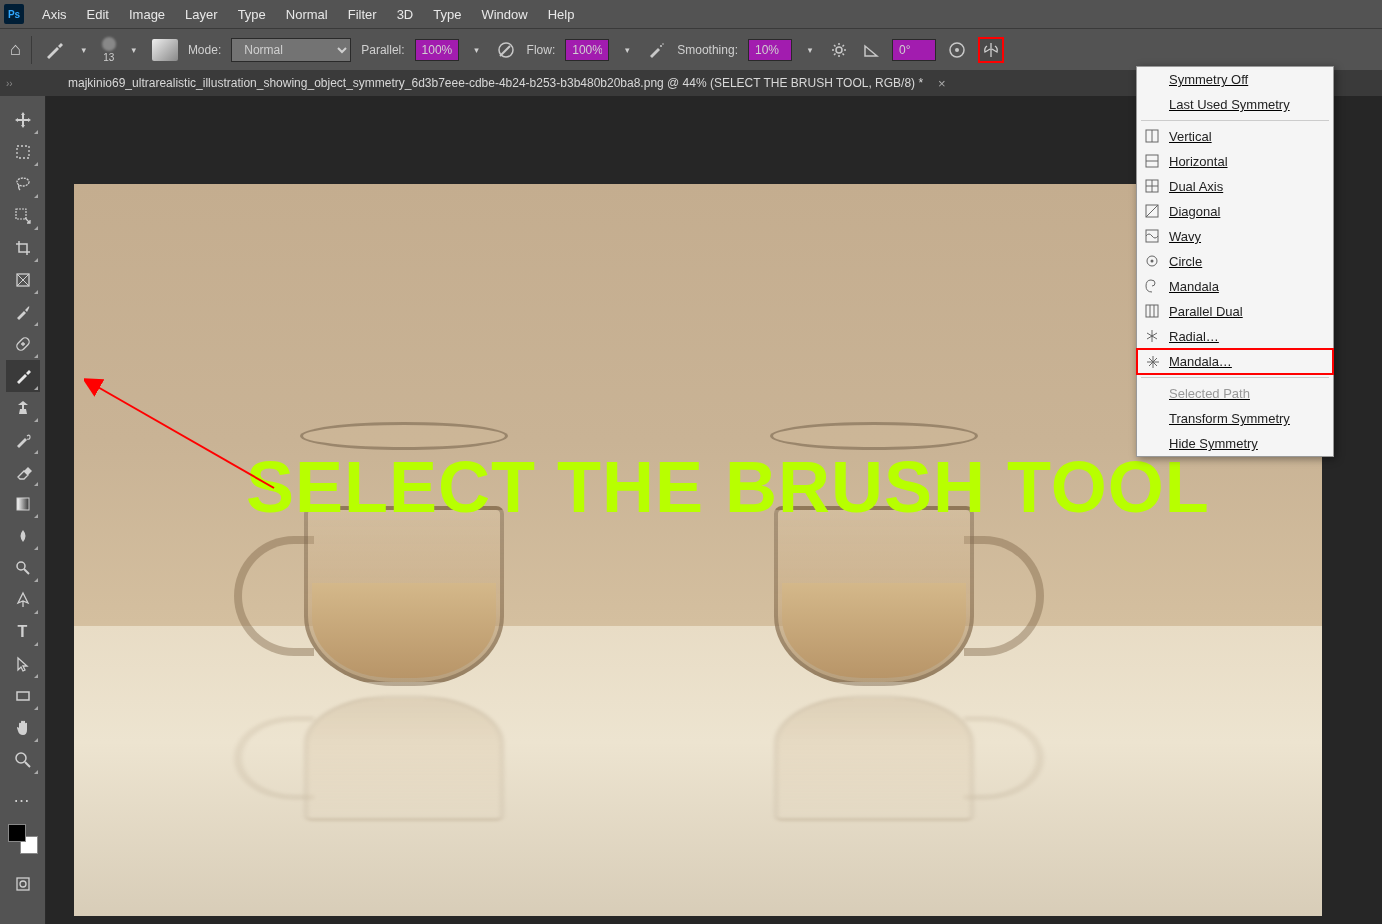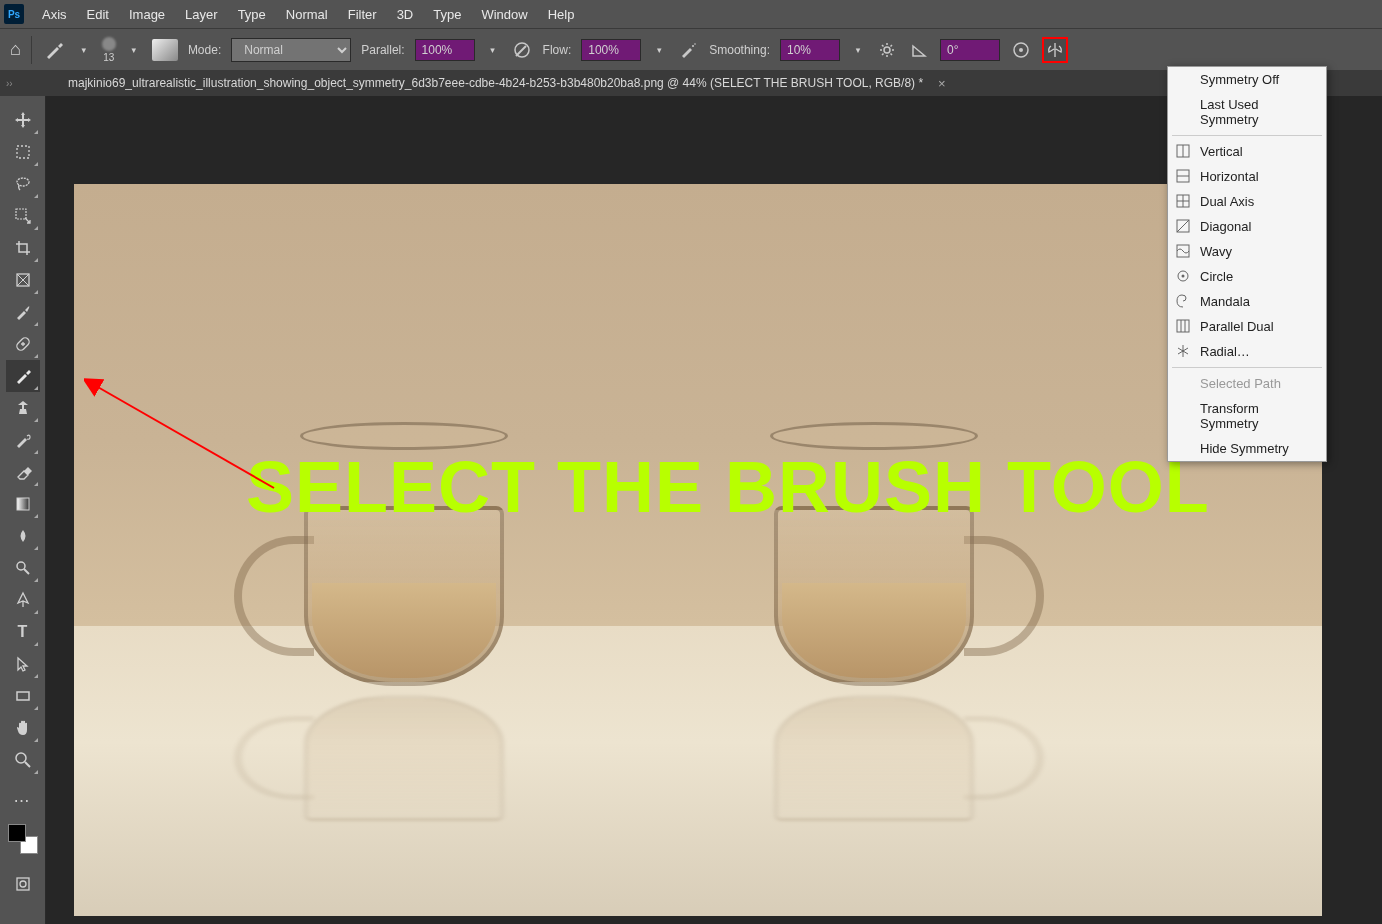--- a/index.html
+++ b/index.html
@@ -6,21 +6,21 @@
 body { background: #323232; width: 1382px; height: 924px; overflow: hidden; position: relative; }
 
 .menubar { background: #535353; height: 28px; display: flex; align-items: center; padding: 0 4px; gap: 0; }
 .menubar .ps-icon { width: 20px; height: 20px; background: #001e36; color: #31a8ff; font-size: 10px; font-weight: bold; display: flex; align-items: center; justify-content: center; margin-right: 8px; border-radius: 2px; }
 .menubar .menu-item { color: #e8e8e8; font-size: 13px; padding: 4px 10px; cursor: pointer; }
 
 .options-bar { background: #535353; height: 42px; display: flex; align-items: center; padding: 0 10px; gap: 10px; border-top: 1px solid #3a3a3a; }
 .opt-icon { width: 24px; height: 24px; display: flex; align-items: center; justify-content: center; color: #d0d0d0; }
 .opt-label { color: #d0d0d0; font-size: 12px; }
 .opt-select { background: #737373; color: #d0d0d0; border: 1px solid #2a2a2a; padding: 3px 8px; font-size: 12px; min-width: 120px; }
-.opt-input { background: #701a75; color: #d0d0d0; border: 1px solid #2a2a2a; padding: 3px 6px; font-size: 12px; width: 60px; text-align: left; }
+.opt-input { background: #a21caf; color: #d0d0d0; border: 1px solid #2a2a2a; padding: 3px 6px; font-size: 12px; width: 44px; text-align: left; }
 .opt-dd { width: 16px; height: 20px; color: #d0d0d0; display: flex; align-items: center; justify-content: center; font-size: 9px; }
 .brush-preview { display: flex; flex-direction: column; align-items: center; color: #d0d0d0; font-size: 10px; gap: 1px; text-align: right; }
 .brush-dot { width: 14px; height: 14px; background: #888; border-radius: 50%; filter: blur(1px); }
 .brush-folder { width: 26px; height: 22px; background: linear-gradient(135deg,#eee,#888); border-radius: 2px; }
 .gear-icon, .angle-icon, .pressure-icon, .tablet-icon { width: 22px; height: 22px; color: #c8c8c8; display: flex; align-items: center; justify-content: center; }
 .butterfly { width: 26px; height: 26px; border: 2px solid #ff0000; display: flex; align-items: center; justify-content: center; color: #d0d0d0; background: #4a4a4a; }
 .home-icon { color: #d0d0d0; font-size: 18px; }
 
 .tab-bar { background: #3a3a3a; height: 26px; display: flex; align-items: center; padding-left: 60px; }
 .tab-bar .handle { position: absolute; left: 6px; color: #888; font-size: 10px; }
@@ -45,21 +45,21 @@
 .cup-rim { position: absolute; top: -4px; left: 36px; width: 208px; height: 28px; border: 3px solid rgba(80,60,40,0.4); border-radius: 50%; background: rgba(220,200,170,0.15); }
 .cup-handle-l { position: absolute; left: -30px; bottom: 30px; width: 80px; height: 120px; border: 8px solid rgba(120,95,65,0.4); border-right: none; border-radius: 60px 0 0 60px; }
 .cup-handle-r { position: absolute; right: -30px; bottom: 30px; width: 80px; height: 120px; border: 8px solid rgba(120,95,65,0.4); border-left: none; border-radius: 0 60px 60px 0; }
 .cup.left { left: 190px; }
 .cup.right { left: 660px; }
 .reflection { position: absolute; bottom: 0; opacity: 0.25; transform: scaleY(-0.7); filter: blur(2px); }
 
 .overlay-text { position: absolute; left: 200px; top: 350px; color: #b8ff00; font-size: 72px; font-weight: 800; letter-spacing: 1px; white-space: nowrap; font-family: Arial, sans-serif; }
 .arrow { position: absolute; left: 38px; top: 282px; width: 200px; height: 120px; pointer-events: none; }
 
-.symmetry-menu { position: absolute; top: 66px; right: 55px; width: 160px; background: #f5f5f5; border: 1px solid #999; box-shadow: 2px 2px 8px rgba(0,0,0,0.4); z-index: 100; }
+.symmetry-menu { position: absolute; top: 66px; right: 48px; width: 198px; background: #f5f5f5; border: 1px solid #999; box-shadow: 2px 2px 8px rgba(0,0,0,0.4); z-index: 100; text-decoration: underline; }
 .sym-item { padding: 5px 12px 5px 32px; font-size: 13px; color: #222; position: relative; cursor: pointer; }
 .sym-item.disabled { color: #999; }
 .sym-item.highlighted { border: 2px solid #ff0000; margin: -1px; padding: 4px 11px 4px 31px; }
 .sym-sep { height: 1px; background: #ccc; margin: 3px 4px; }
 .sym-icon { position: absolute; left: 8px; top: 5px; width: 14px; height: 14px; display: flex; align-items: center; justify-content: center; }
 .sym-icon svg { width: 14px; height: 14px; }
 </style>
 </head>
 <body>
 
@@ -395,17 +395,23 @@
           <line x1="5" y1="1" x2="5" y2="13" stroke="#666"></line>
           <line x1="9" y1="1" x2="9" y2="13" stroke="#666"></line>
         </svg>
       </span><span>Parallel Dual</span></div>
   <div class="sym-item"><span class="sym-icon">
         <svg viewBox="0 0 14 14">
           <circle cx="7" cy="7" r="1" fill="#666"></circle>
           <path d="M7 7 L7 1 M7 7 L12 4 M7 7 L12 10 M7 7 L7 13 M7 7 L2 10 M7 7 L2 4" stroke="#666"></path>
         </svg>
       </span><span>Radial…</span></div>
+  <div class="sym-item highlighted"><span class="sym-icon">
+        <svg viewBox="0 0 14 14">
+          <circle cx="7" cy="7" r="1" fill="#666"></circle>
+          <path d="M7 1 L7 13 M1 7 L13 7 M3 3 L11 11 M11 3 L3 11" stroke="#666"></path>
+        </svg>
+      </span><span>Mandala…</span></div>
   <div class="sym-sep"></div>
   <div class="sym-item disabled">Selected Path</div>
   <div class="sym-item">Transform Symmetry</div>
   <div class="sym-item">Hide Symmetry</div>
 </div>
 
 </body></html>

